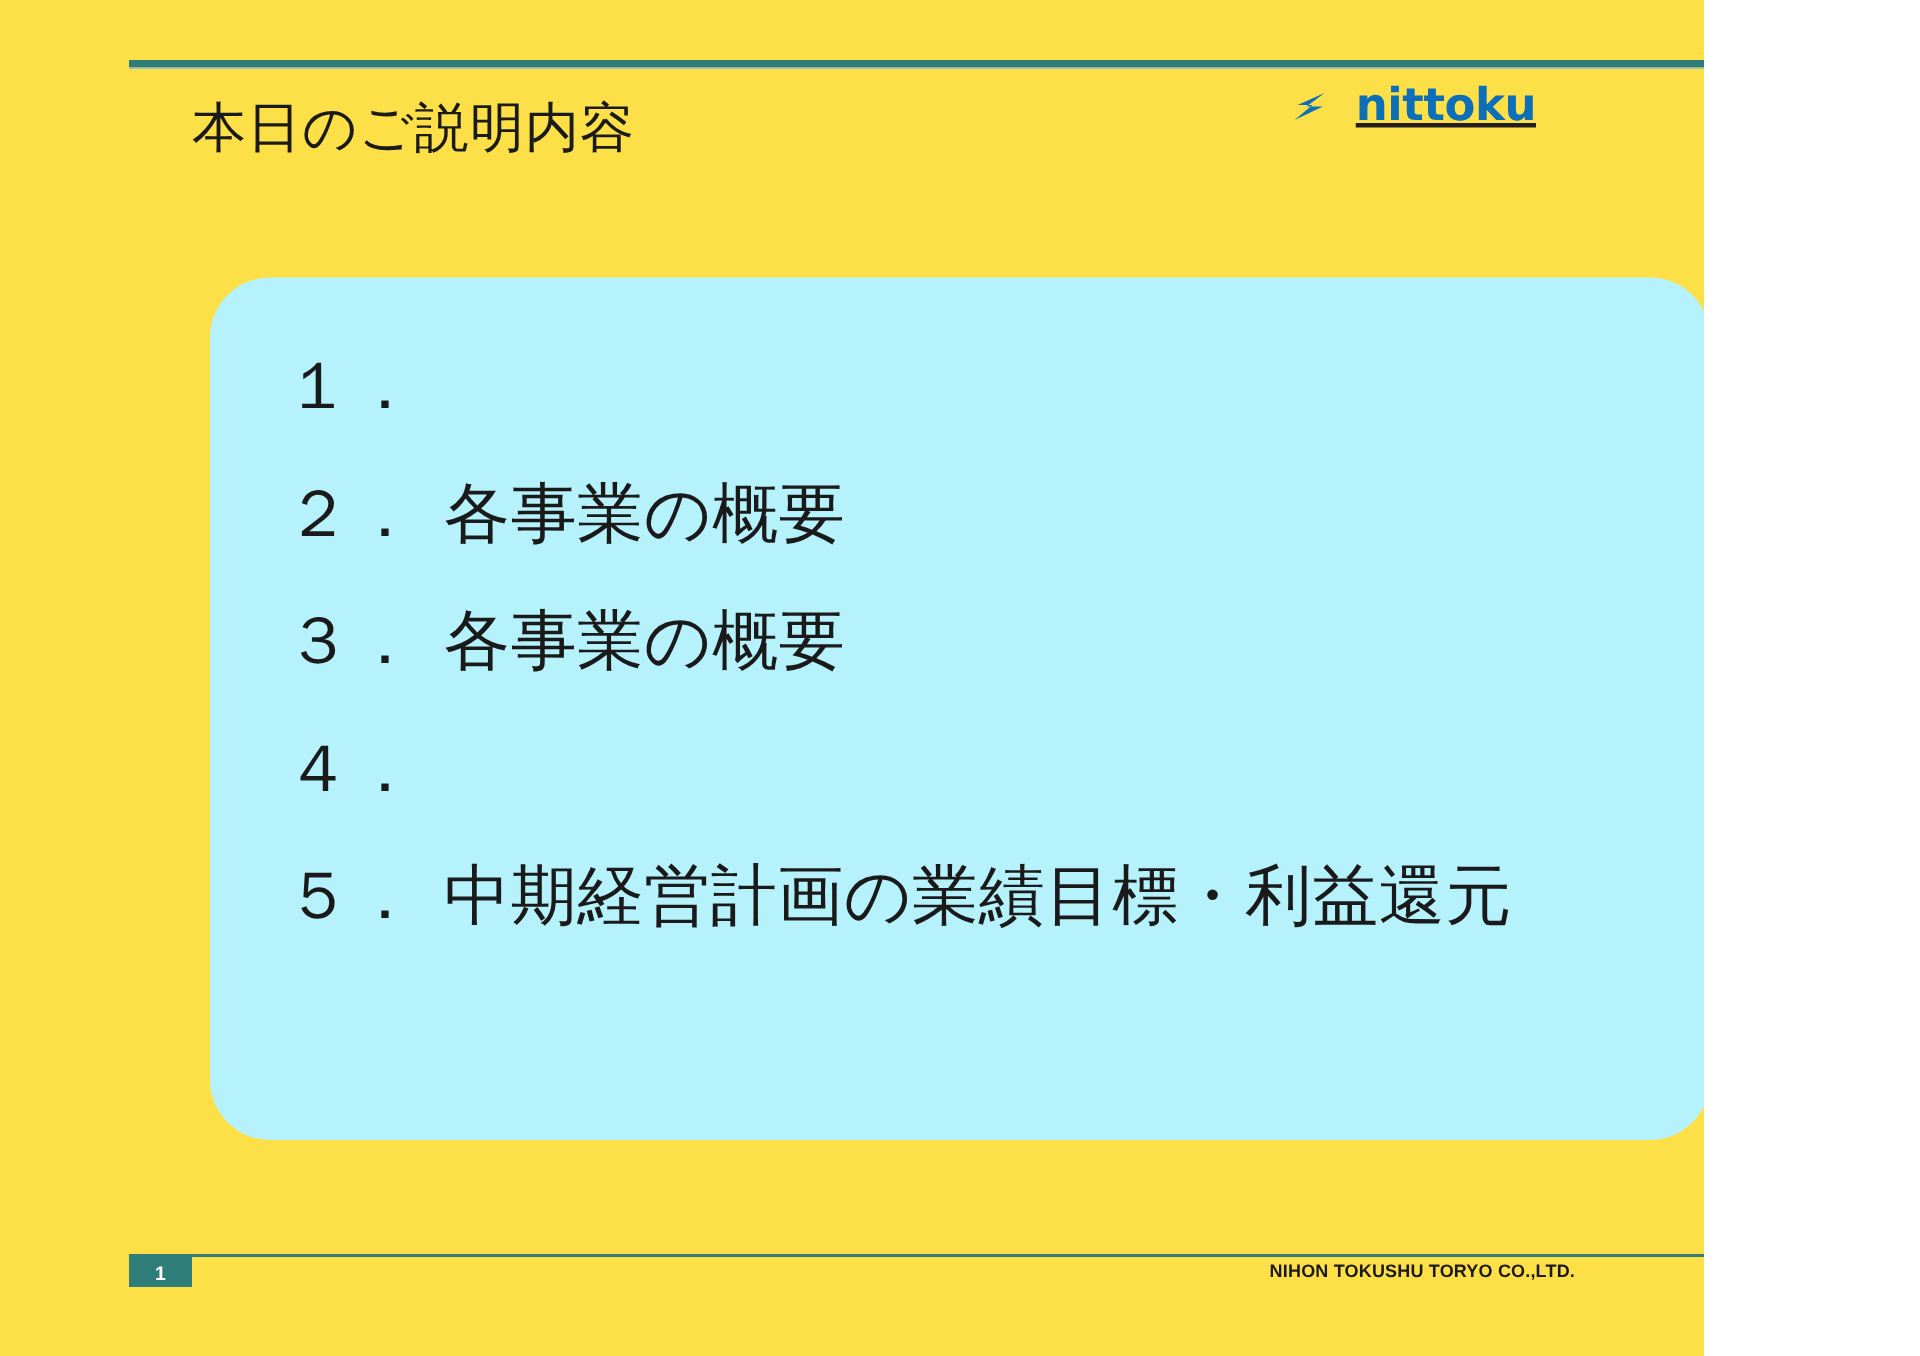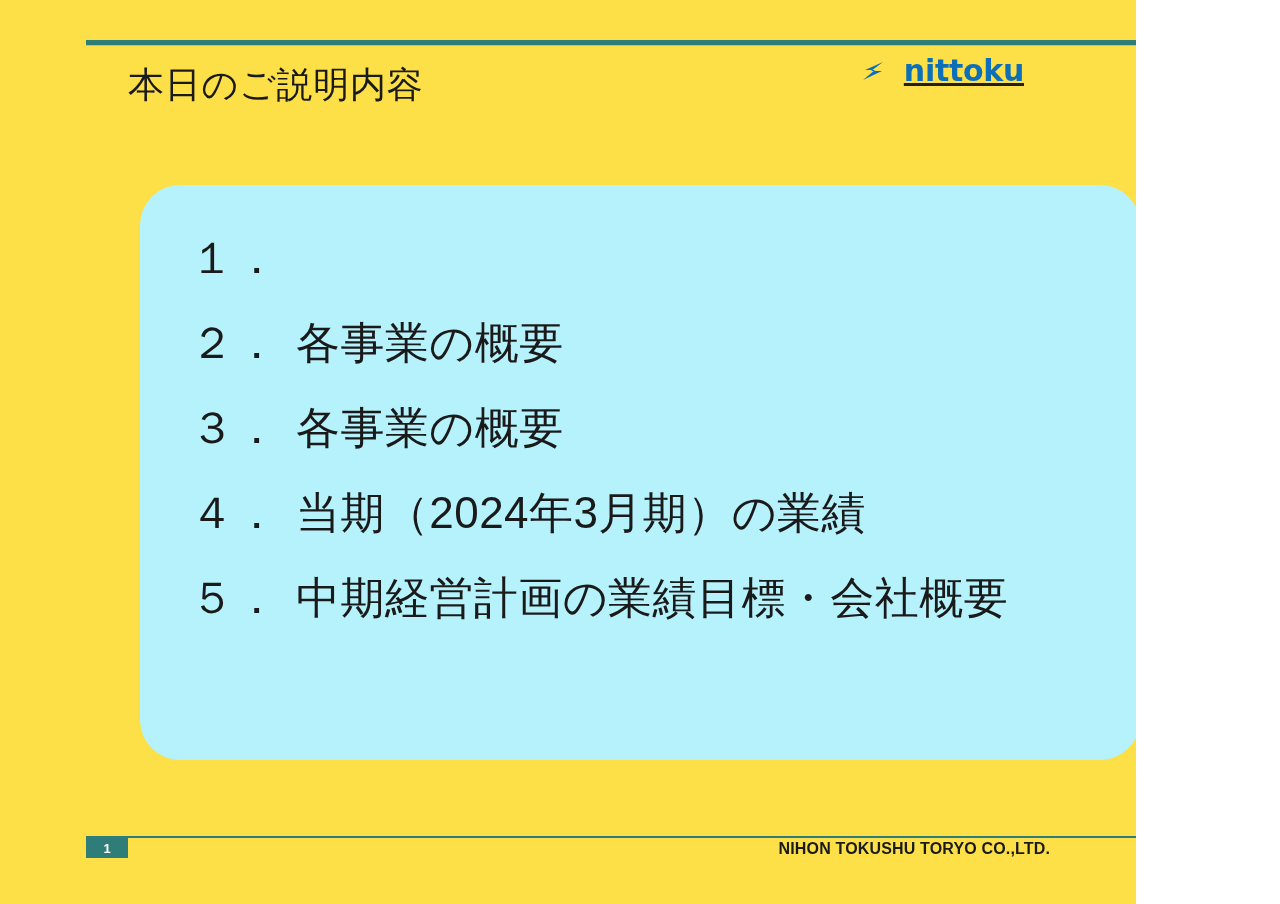--- a/index.html
+++ b/index.html
@@ -131,21 +131,21 @@
     font-size: 13px;
     font-weight: bold;
     display: flex;
     align-items: center;
     justify-content: center;
   }
   .footer-company {
     position: absolute;
     right: 86px;
     top: 840px;
-    font-size: 16px;
+    font-size: 12px;
     font-weight: bold;
     color: #1a1a1a;
     letter-spacing: 0.01em;
     white-space: nowrap;
   }
 </style>
 </head>
 <body>
 
 <div class="slide">
@@ -171,25 +171,24 @@
     <div class="agenda-item">
       <span class="agenda-num">２．</span>
       <span class="agenda-label">各事業の概要</span>
     </div>
     <div class="agenda-item">
       <span class="agenda-num">３．</span>
       <span class="agenda-label">各事業の概要</span>
     </div>
     <div class="agenda-item">
       <span class="agenda-num">４．</span>
-      <span class="agenda-label">当期（2024年3月期）の業績</span>
     </div>
     <div class="agenda-item">
       <span class="agenda-num">５．</span>
-      <span class="agenda-label">中期経営計画の業績目標・会社概要</span>
+      <span class="agenda-label">中期経営計画の業績目標・利益還元</span>
     </div>
   </div>
 
   <div class="footer-rule"></div>
   <div class="page-badge">1</div>
   <div class="footer-company">NIHON TOKUSHU TORYO CO.,LTD.</div>
 
 </div>
 
 </body></html>

